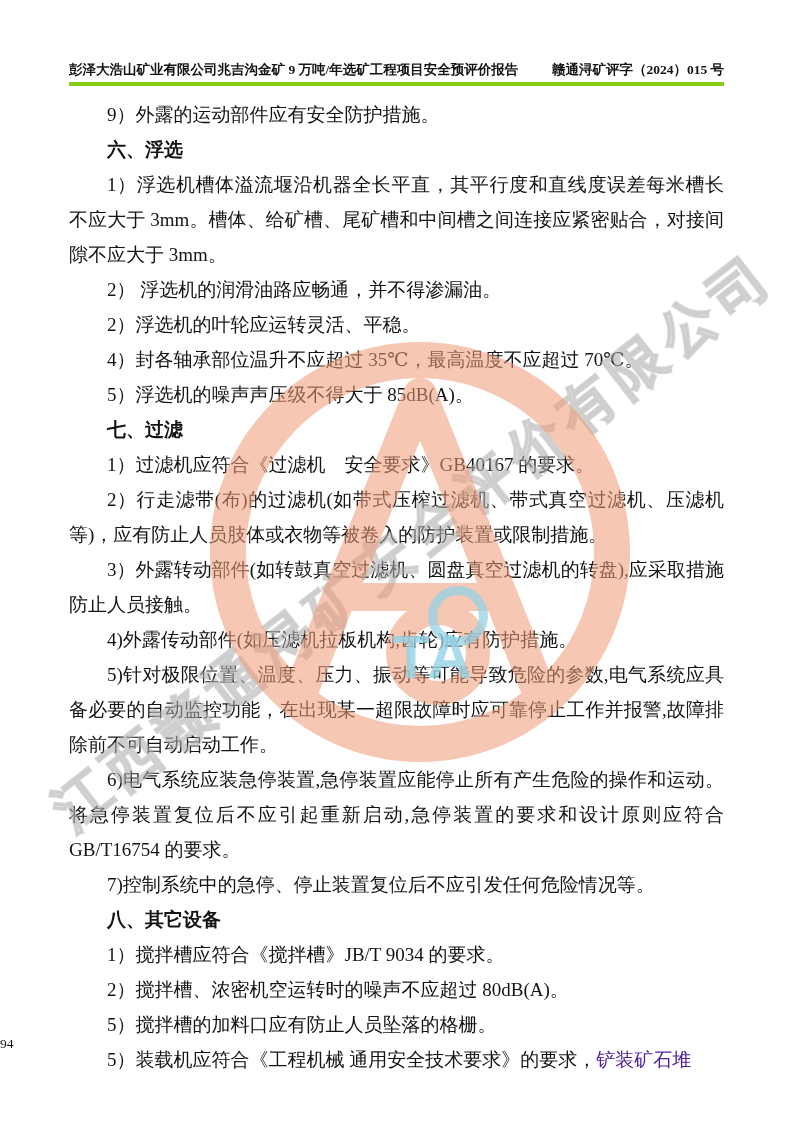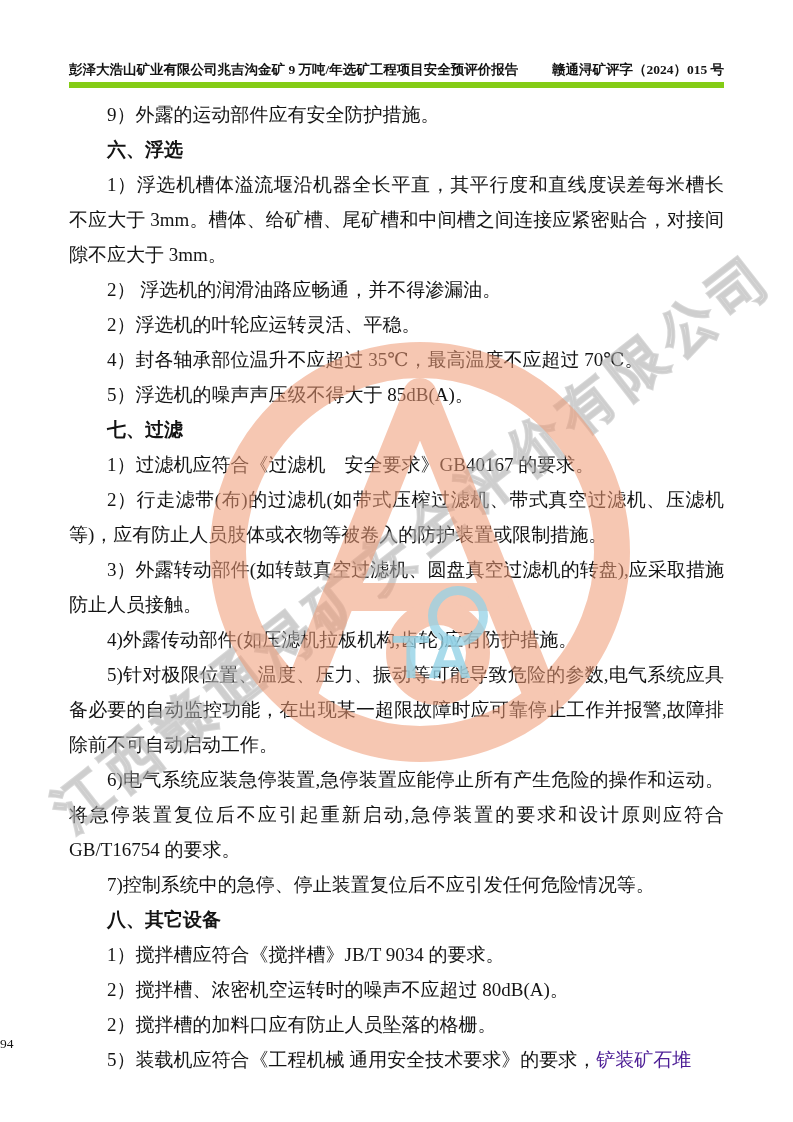--- a/index.html
+++ b/index.html
@@ -4,21 +4,21 @@
 <style>
   html,body{margin:0;padding:0;background:#e8e8e8;}
   .page{
     position:relative;width:793px;height:1122px;margin:0 auto;background:#ffffff;
     overflow:hidden;font-family:"Liberation Serif","DejaVu Serif",serif;color:#141414;
   }
   
   .header{
     position:absolute;top:61px;left:69px;right:69px;
     display:flex;justify-content:space-between;align-items:flex-end;
-    border-bottom:6px solid #84cc16;padding-bottom:3px;
+    border-bottom:4px solid #84cc16;padding-bottom:3px;
     font-weight:bold;font-size:13.5px;line-height:18px;white-space:nowrap;
   }
   .header .h-left{flex:0 1 auto;}
   .header .h-right{flex:0 0 auto;padding-left:18px;}
   
   .content{position:absolute;top:97px;left:69px;right:69px;z-index:2;}
   .blk{margin:0;text-indent:2em;text-align:justify;font-size:19px;line-height:35px;}
   .heading{font-weight:bold;}
   .red{color:#4c1d95;}
   
@@ -67,21 +67,21 @@
       <p class="blk item">1）过滤机应符合《过滤机　安全要求》GB40167 的要求。</p>
       <p class="blk item">2）行走滤带(布)的过滤机(如带式压榨过滤机、带式真空过滤机、压滤机等)，应有防止人员肢体或衣物等被卷入的防护装置或限制措施。</p>
       <p class="blk item">3）外露转动部件(如转鼓真空过滤机、圆盘真空过滤机的转盘),应采取措施防止人员接触。</p>
       <p class="blk item">4)外露传动部件(如压滤机拉板机构,齿轮)应有防护措施。</p>
       <p class="blk item">5)针对极限位置、温度、压力、振动等可能导致危险的参数,电气系统应具备必要的自动监控功能，在出现某一超限故障时应可靠停止工作并报警,故障排除前不可自动启动工作。</p>
       <p class="blk item">6)电气系统应装急停装置,急停装置应能停止所有产生危险的操作和运动。将急停装置复位后不应引起重新启动,急停装置的要求和设计原则应符合GB/T16754 的要求。</p>
       <p class="blk item">7)控制系统中的急停、停止装置复位后不应引发任何危险情况等。</p>
       <p class="blk heading">八、其它设备</p>
       <p class="blk item">1）搅拌槽应符合《搅拌槽》JB/T 9034 的要求。</p>
       <p class="blk item">2）搅拌槽、浓密机空运转时的噪声不应超过 80dB(A)。</p>
-      <p class="blk item">2）搅拌槽的加料口应有防止人员坠落的格栅。</p>
+      <p class="blk item">5）搅拌槽的加料口应有防止人员坠落的格栅。</p>
       <p class="blk item">5）装载机应符合《工程机械 通用安全技术要求》的要求，<span class="red">铲装矿石堆</span></p>
     </div>
 
   <div class="watermark">
     <div class="wm-text">江西赣通浔矿安全评价有限公司</div>
     <svg class="wm-logo" viewBox="0 0 430 430" xmlns="http://www.w3.org/2000/svg">
       <circle cx="215" cy="215" r="192" fill="none" stroke="#ef9a75" stroke-width="36"></circle>
       <path d="M 97 352 L 215 58 L 333 352" fill="none" stroke="#ef9a75" stroke-width="34" stroke-linecap="round" stroke-linejoin="round"></path>
       <path d="M 140 260 L 290 260" fill="none" stroke="#ef9a75" stroke-width="28" stroke-linecap="round"></path>
       <circle cx="233" cy="316" r="40" fill="none" stroke="#ef9a75" stroke-width="24"></circle>

